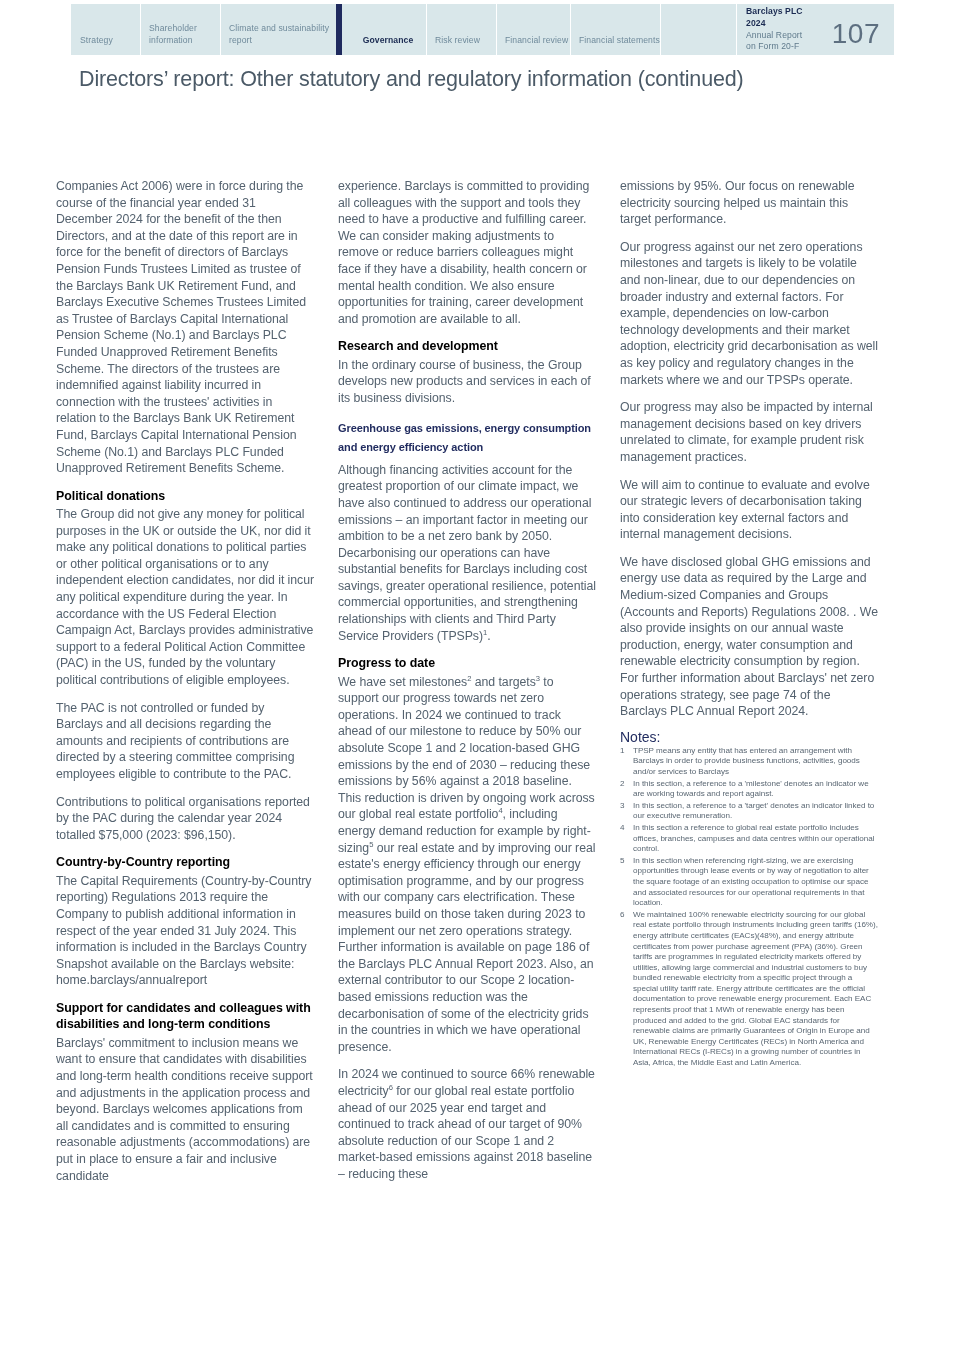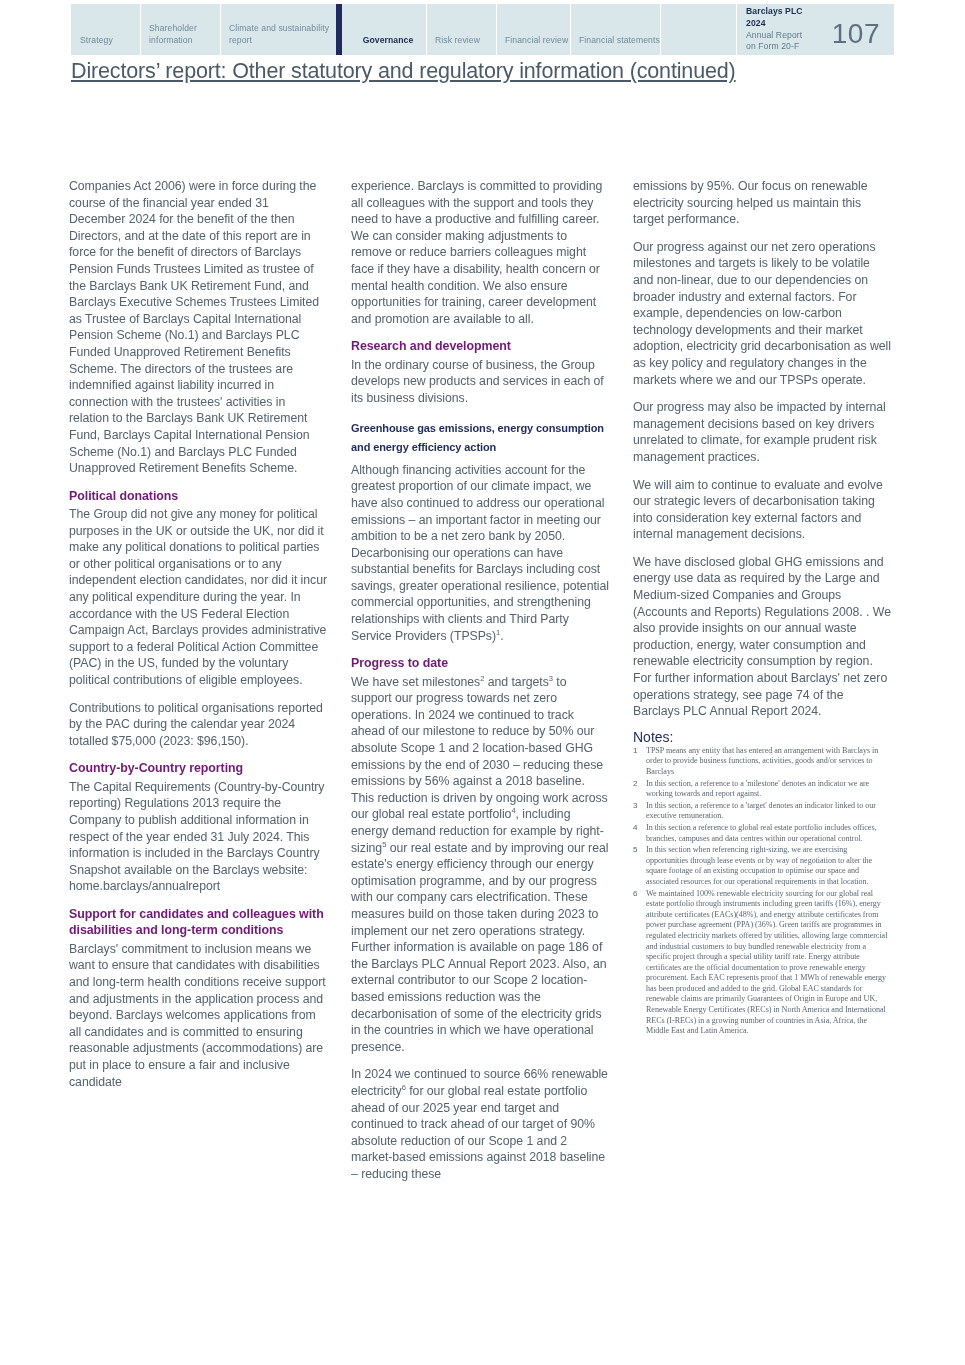--- a/index.html
+++ b/index.html
@@ -102,49 +102,48 @@
   .page-title {
     position: absolute;
     left: 71px;
     top: 58px;
     width: 880px;
     font-size: 21.5px;
     line-height: 26px;
     color: #4b5a67;
     letter-spacing: -.15px;
     font-weight: normal;
-    margin: 0;
-    text-decoration: underline;
+    margin: 8px;
   }
 
   
   .cols {
     position: absolute;
-    left: 69px;
+    left: 56px;
     top: 178px;
     width: 823px;
     display: flex;
     gap: 24px;
   }
   .col { width: 258px; }
 
   p.body {
     margin: 0 0 11px 0;
     font-size: 12.3px;
     line-height: 16.6px;
     color: #54626f;
     letter-spacing: -.05px;
   }
   p.body:last-child { margin-bottom: 0; }
 
   h3.sub {
     margin: 4px 0 2px 0;
     font-size: 12.4px;
     line-height: 16.4px;
-    color: #701a75;
+    color: #000000;
     font-weight: bold;
     letter-spacing: -.05px;
   }
   h2.sec {
     margin: 12px 0 4px 0;
     font-size: 11px;
     line-height: 19.6px;
     color: #1f2a5e;
     font-weight: bold;
     letter-spacing: -.1px;
@@ -169,21 +168,21 @@
     font-size: 8.1px;
     line-height: 10.6px;
     color: #5a6773;
     margin-bottom: 1px;
     letter-spacing: -.04px;
   }
   .note-num {
     width: 13px;
     flex: 0 0 13px;
   }
-  .note-text { flex: 1 1 auto; font-family: Liberation Serif, serif; }
+  .note-text { flex: 1 1 auto; }
 </style>
 </head>
 <body>
 
 <div class="nav-strip">
   <div class="nav-tab t-strategy">
     <span>Strategy</span>
   </div>
   <div class="nav-tab t-shareholder">
     <span>Shareholder information</span>
@@ -215,20 +214,21 @@
 </div>
 
 <h1 class="page-title">Directors’ report: Other statutory and regulatory information (continued)</h1>
 
 <div class="cols">
 
   <div class="col">
     <p class="body">Companies Act 2006) were in force during the course of the financial year ended 31 December 2024 for the benefit of the then Directors, and at the date of this report are in force for the benefit of directors of Barclays Pension Funds Trustees Limited as trustee of the Barclays Bank UK Retirement Fund, and Barclays Executive Schemes Trustees Limited as Trustee of Barclays Capital International Pension Scheme (No.1) and Barclays PLC Funded Unapproved Retirement Benefits Scheme. The directors of the trustees are indemnified against liability incurred in connection with the trustees' activities in relation to the Barclays Bank UK Retirement Fund, Barclays Capital International Pension Scheme (No.1) and Barclays PLC Funded Unapproved Retirement Benefits Scheme.</p>
     <h3 class="sub">Political donations</h3>
     <p class="body">The Group did not give any money for political purposes in the UK or outside the UK, nor did it make any political donations to political parties or other political organisations or to any independent election candidates, nor did it incur any political expenditure during the year. In accordance with the US Federal Election Campaign Act, Barclays provides administrative support to a federal Political Action Committee (PAC) in the US, funded by the voluntary political contributions of eligible employees.</p>
+    <p class="body">The PAC is not controlled or funded by Barclays and all decisions regarding the amounts and recipients of contributions are directed by a steering committee comprising employees eligible to contribute to the PAC.</p>
     <p class="body">Contributions to political organisations reported by the PAC during the calendar year 2024 totalled $75,000 (2023: $96,150).</p>
     <h3 class="sub">Country-by-Country reporting</h3>
     <p class="body">The Capital Requirements (Country-by-Country reporting) Regulations 2013 require the Company to publish additional information in respect of the year ended 31 July 2024. This information is included in the Barclays Country Snapshot available on the Barclays website: home.barclays/annualreport</p>
     <h3 class="sub">Support for candidates and colleagues with disabilities and long-term conditions</h3>
     <p class="body">Barclays' commitment to inclusion means we want to ensure that candidates with disabilities and long-term health conditions receive support and adjustments in the application process and beyond. Barclays welcomes applications from all candidates and is committed to ensuring reasonable adjustments (accommodations) are put in place to ensure a fair and inclusive candidate</p>
   </div>
 
   <div class="col">
     <p class="body">experience. Barclays is committed to providing all colleagues with the support and tools they need to have a productive and fulfilling career. We can consider making adjustments to remove or reduce barriers colleagues might face if they have a disability, health concern or mental health condition. We also ensure opportunities for training, career development and promotion are available to all.</p>
     <h3 class="sub">Research and development</h3>

